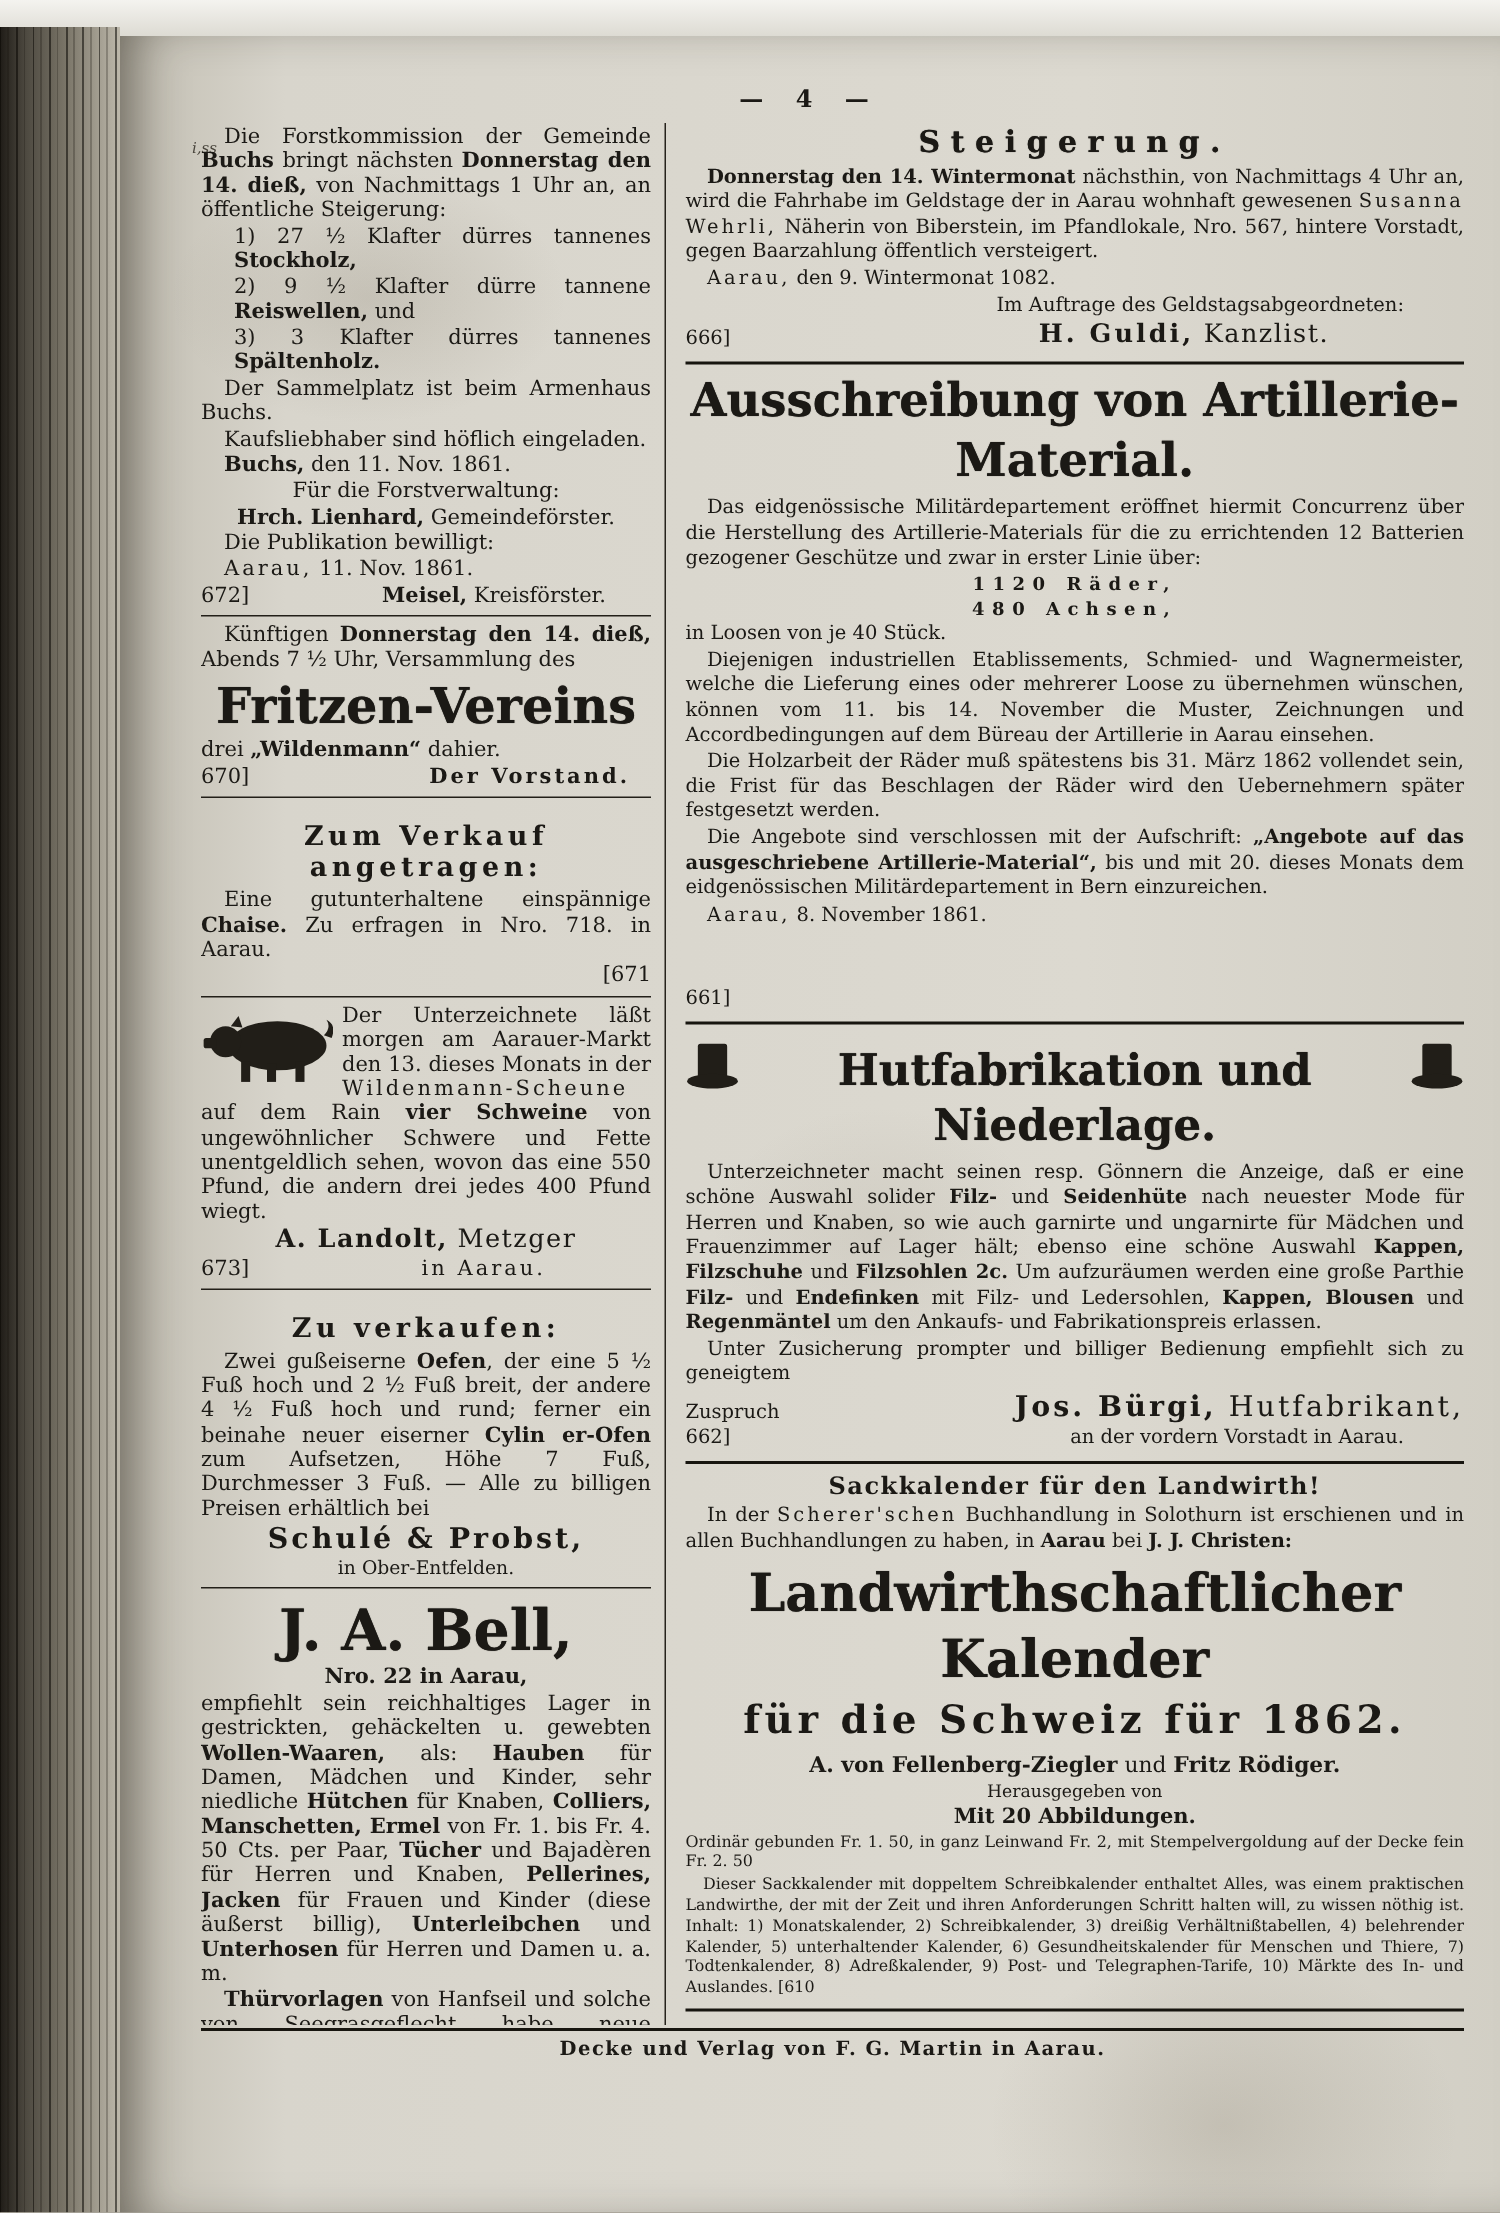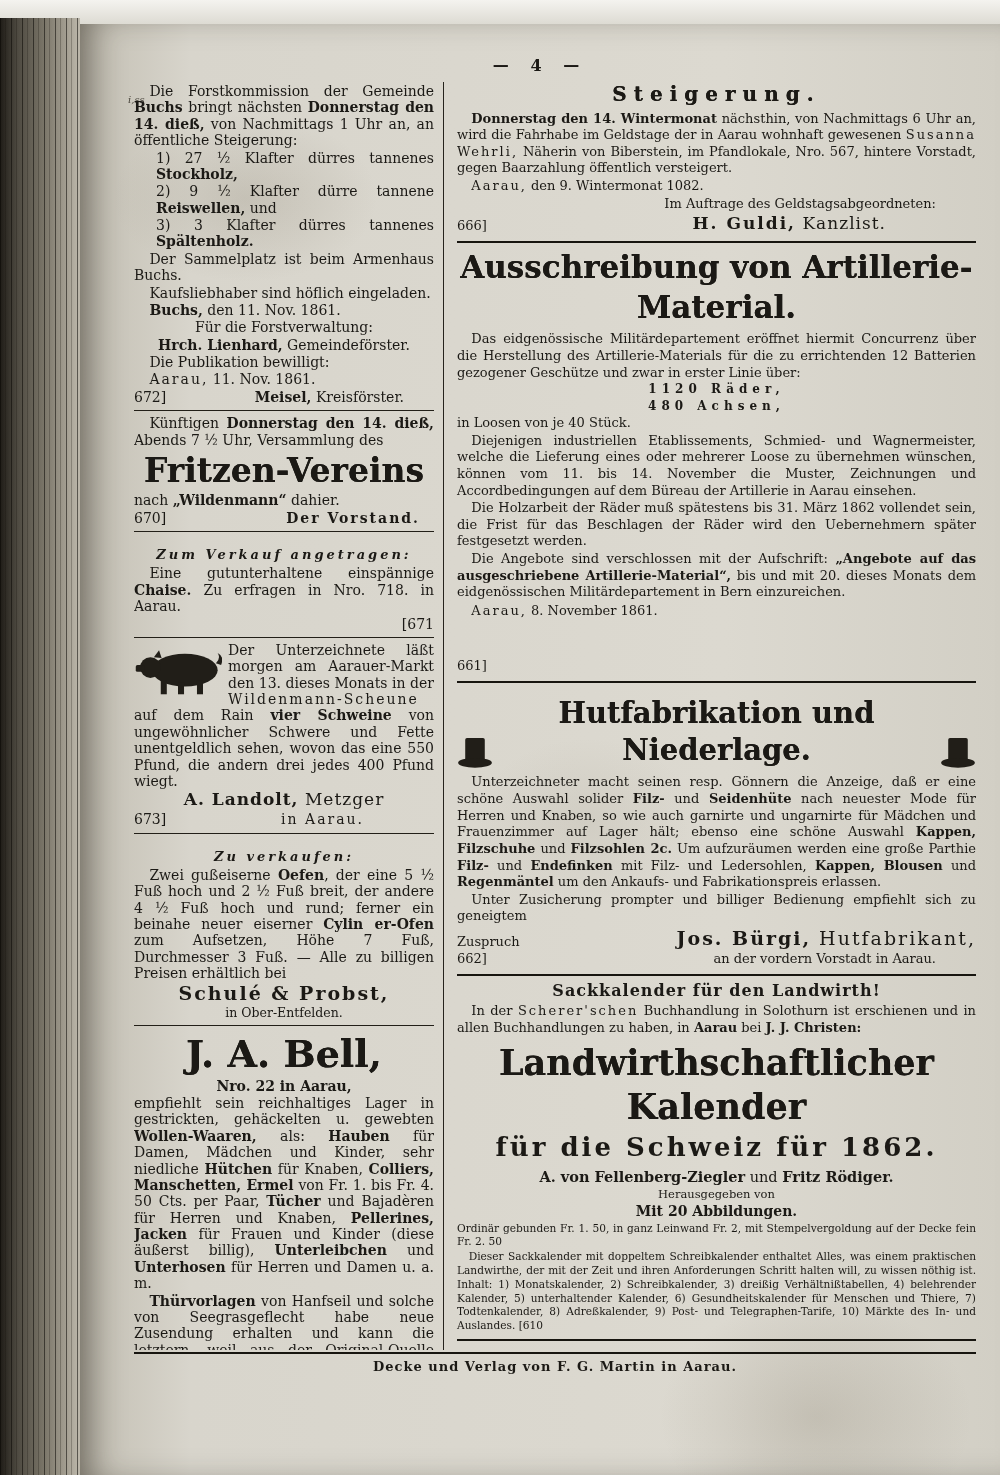--- a/index.html
+++ b/index.html
@@ -21,31 +21,31 @@
   .content{position:absolute;left:54px;top:58px;right:24px;}
   .cols{display:flex;height:1268px;overflow:hidden;}
   .col-left{width:300px;flex:none;padding-right:9px;border-right:1.5px solid #26231c;font-size:14px;line-height:1.17;text-align:justify;overflow:hidden;}
   .col-right{flex:1;padding-left:13px;font-size:13px;line-height:1.28;text-align:justify;overflow:hidden;}
   p{margin:1px 0;text-indent:1.1em;}
   .ni{text-indent:0;}
   .b{font-weight:bold;}
   .sp{letter-spacing:2px;}
   .ctr{text-align:center;text-indent:0;}
   .rt{text-align:right;text-indent:0;}
-  .hdr{text-align:center;text-indent:0;font-weight:bold;letter-spacing:3px;font-size:13px;margin:15px 0 3px;font-style:italic;}
+  .hdr{text-align:center;text-indent:0;font-weight:bold;letter-spacing:3px;font-size:18px;margin:15px 0 3px;}
   .row{display:flex;justify-content:space-between;align-items:flex-end;text-indent:0;margin:1px 0;}
   .rule{border:none;border-top:1px solid #221f18;margin:5px auto 4px;width:100%;}
   .rule2{border:none;border-top:2px solid #17150f;margin:6px 0 5px;}
   .fr{font-weight:bold;text-shadow:0 0 .5px currentColor;}
   .fritzen-title{font-size:33px;margin:4px 0 2px;}
   .bell-title{font-size:38px;margin:6px 0 0;}
   .steig-title{font-size:20px;letter-spacing:7px;margin:0 0 3px;}
   .art-title{font-size:31px;margin:2px 0 4px;}
   .raeder{font-size:12px;letter-spacing:5px;margin:1px 0;}
-  .hut-head{display:flex;align-items:flex-end;gap:8px;margin:12px 0 5px;}
+  .hut-head{display:flex;align-items:flex-start;gap:8px;margin:12px 0 5px;}
   .hut-title{flex:1;font-size:29px;text-align:center;}
   .kal-hdr{font-size:16px;letter-spacing:1px;margin:2px 0 2px;}
   .kal-title1{font-size:35px;margin:4px 0 0;}
   .kal-title2{font-size:26px;letter-spacing:3px;margin:1px 0 3px;}
   .small{font-size:10.6px;line-height:1.3;}
   .bottom{display:flex;margin-top:2px;}
   .bm{width:254px;flex:none;padding-right:9px;border-right:1.5px solid #26231c;font-size:13.2px;line-height:1.27;}
   .br{flex:1;padding-left:11px;font-size:12.6px;line-height:1.25;}
   .sig-big{font-size:19px;letter-spacing:2px;}
   .sig-med{font-size:17px;letter-spacing:1px;}
@@ -80,21 +80,21 @@
             <p><span class="sp">Aarau,</span><span> 11. Nov. 1861.</span></p>
             <div class="row">
               <span>672]</span>
               <span style="margin-right:30px;"><span class="b">Meisel,</span><span> Kreisförster.</span></span>
             </div>
           </section>
           <hr class="rule">
           <section>
             <p><span>Künftigen </span><span class="b">Donnerstag den 14. dieß,</span><span> Abends 7 ½ Uhr, Versammlung des</span></p>
             <div class="ctr fr fritzen-title">Fritzen-Vereins</div>
-            <p class="ni"><span>nach </span><span class="b">„Wildenmann“</span><span> dahier.</span></p>
+            <p class="ni"><span>drei </span><span class="b">„Wildenmann“</span><span> dahier.</span></p>
             <div class="row">
               <span>670]</span>
               <span class="b sp" style="margin-right:14px;">Der Vorstand.</span>
             </div>
           </section>
           <hr class="rule">
           <section>
             <div class="hdr">Zum Verkauf angetragen:</div>
             <p><span>Eine gutunterhaltene einspännige </span><span class="b">Chaise.</span><span> Zu erfragen in Nro. 718. in Aarau.</span></p>
             <p class="rt">[671</p>
@@ -133,21 +133,21 @@
             <p class="ctr b">Nro. 22 in Aarau,</p>
             <p class="ni"><span>empfiehlt sein reichhaltiges Lager in gestrickten, gehäckelten u. gewebten </span><span class="b">Wollen-Waaren,</span><span> als: </span><span class="b">Hauben</span><span> für Damen, Mädchen und Kinder, sehr niedliche </span><span class="b">Hütchen</span><span> für Knaben, </span><span class="b">Colliers, Manschetten, Ermel</span><span> von Fr. 1. bis Fr. 4. 50 Cts. per Paar, </span><span class="b">Tücher</span><span> und Bajadèren für Herren und Knaben, </span><span class="b">Pellerines,</span><span> </span><span class="b">Jacken</span><span> für Frauen und Kinder (diese äußerst billig), </span><span class="b">Unterleibchen</span><span> und </span><span class="b">Unterhosen</span><span> für Herren und Damen u. a. m.</span></p>
             <p><span class="b">Thürvorlagen</span><span> von Hanfseil und solche von Seegrasgeflecht habe neue Zusendung erhalten und kann die letztern, weil aus der Original-Quelle bezogen, bedeutend billiger abgeben als früher. [627</span></p>
           </section>
 
         </div>
 
         <div class="col-right">
           <section>
             <div class="ctr fr steig-title">Steigerung.</div>
-            <p><span class="b">Donnerstag den 14. Wintermonat</span><span> nächsthin, von Nachmittags 6 Uhr an, wird die Fahrhabe im Geldstage der in Aarau wohnhaft gewesenen </span><span class="sp">Susanna Wehrli,</span><span> Näherin von Biberstein, im Pfandlokale, Nro. 567, hintere Vorstadt, gegen Baarzahlung öffentlich versteigert.</span></p>
+            <p><span class="b">Donnerstag den 14. Wintermonat</span><span> nächsthin, von Nachmittags 4 Uhr an, wird die Fahrhabe im Geldstage der in Aarau wohnhaft gewesenen </span><span class="sp">Susanna Wehrli,</span><span> Näherin von Biberstein, im Pfandlokale, Nro. 567, hintere Vorstadt, gegen Baarzahlung öffentlich versteigert.</span></p>
             <p><span class="sp">Aarau,</span><span> den 9. Wintermonat 1082.</span></p>
             <p class="rt" style="padding-right:40px;">Im Auftrage des Geldstagsabgeordneten:</p>
             <div class="row">
               <span>666]</span>
               <span class="sig-med" style="margin-right:90px;"><span class="b sp">H. Guldi,</span><span> Kanzlist.</span></span>
             </div>
           </section>
           <hr class="rule2">
           <section>
             <div class="ctr fr art-title">Ausschreibung von Artillerie-Material.</div>

